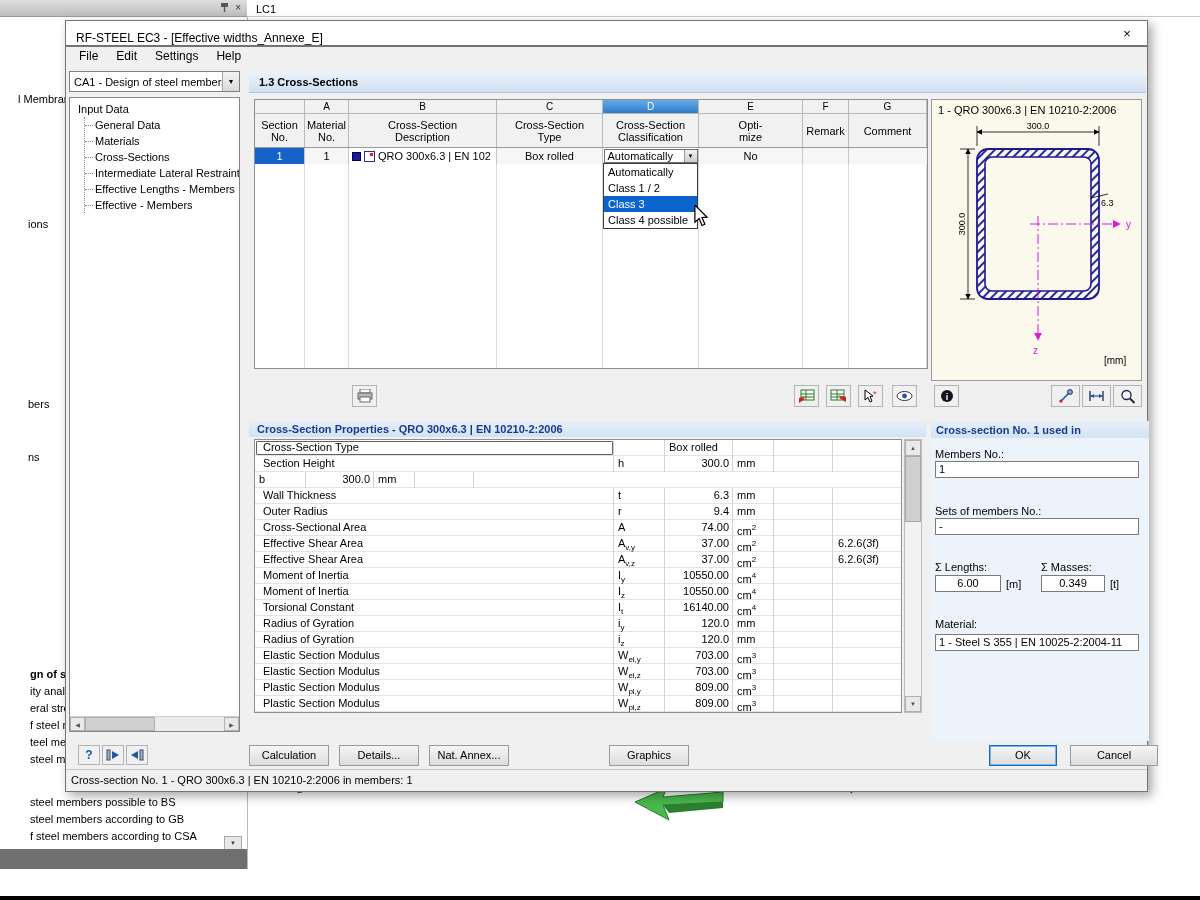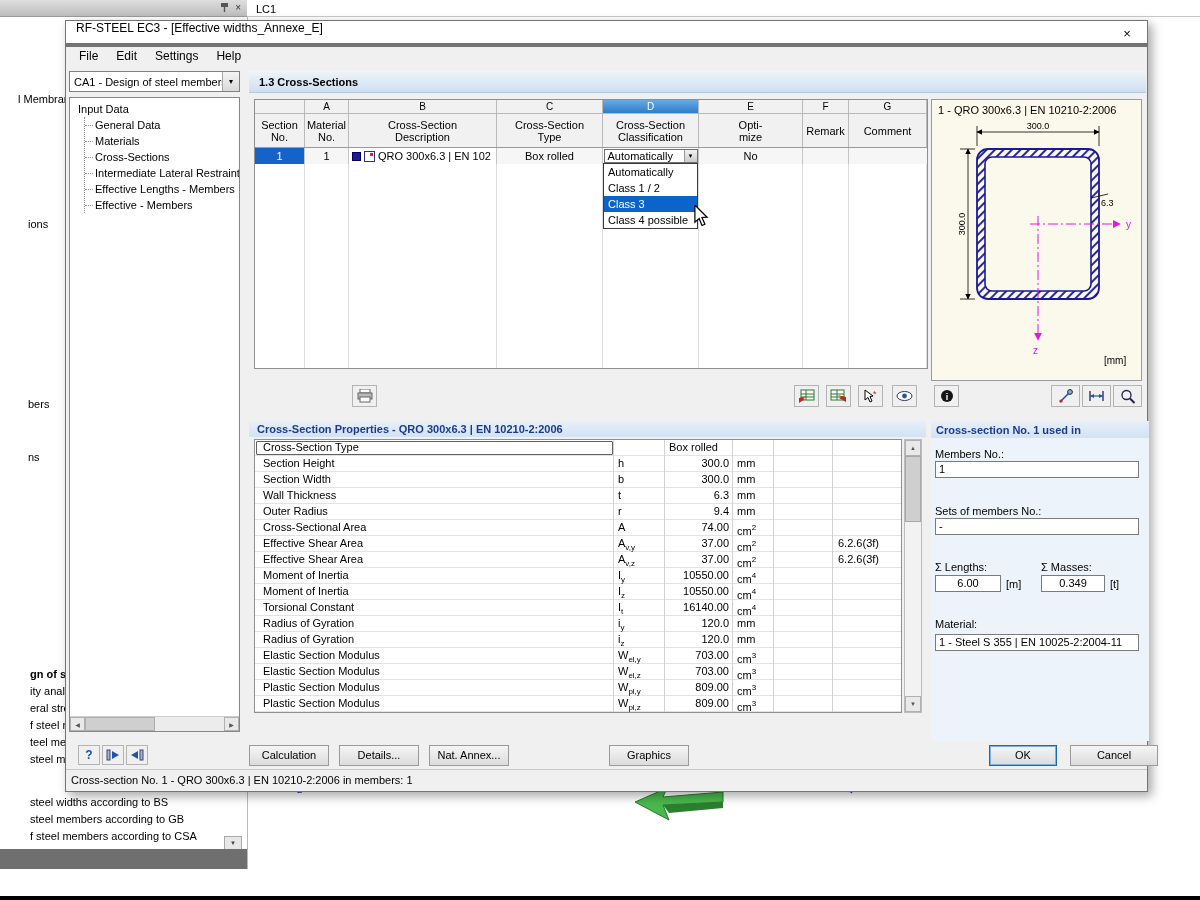--- a/index.html
+++ b/index.html
@@ -15,21 +15,21 @@
   .vsep{left:247px;top:17px;width:1px;height:852px;background:#b9b9b9}
   .bg-frag{position:absolute;white-space:nowrap}
   .bg-li{position:absolute;left:30px;white-space:nowrap}
   .bg-li.b{font-weight:bold}
   .graybar{left:0;top:849px;width:247px;height:20px;background:#6f6f6f}
   .blackbar{left:0;top:896px;width:1200px;height:4px;background:#000}
   .bg-scrollbtn{left:224px;top:836px;width:18px;height:14px;background:#e7e7e7;border:1px solid #a9a9a9;font-size:6px;display:flex;align-items:center;justify-content:center;color:#444}
 
   
   .dialog{left:65px;top:20px;width:1083px;height:772px;background:#f0f0f0;border:1px solid #747474;box-shadow:4px 4px 10px rgba(0,0,0,.35)}
-  .titlebar{position:absolute;left:0;top:0;width:100%;height:26px;background:#fff;border-bottom:4px solid #737373;display:flex;align-items:flex-start;padding:0 10px;font-size:12px}
+  .titlebar{position:absolute;left:0;top:0;width:100%;height:26px;background:#fff;border-bottom:2px solid #737373;display:flex;align-items:flex-end;padding:0 10px;font-size:12px}
   .close-x{position:absolute;right:12px;top:5px;width:16px;height:16px;text-align:center;line-height:16px;font-size:13px}
   .menubar{position:absolute;left:0;top:26px;width:100%;height:21px;display:flex;align-items:flex-start;padding-left:4px}
   .menu-item{padding:2px 9px;font-size:12px}
 
   .combo-case{position:absolute;left:3px;top:50px;width:171px;height:21px;background:#fff;border:1px solid #808080;display:flex;align-items:center}
   .combo-case .txt{flex:1;padding-left:4px;overflow:hidden;white-space:nowrap}
   .combo-case .arrow{width:17px;height:100%;display:flex;align-items:center;justify-content:center;font-size:8px;background:linear-gradient(#f4f4f4,#d9d9d9);border-left:1px solid #a8a8a8}
 
   .band{position:absolute;left:183px;top:50px;width:897px;height:22px;background:linear-gradient(#eef4fb,#cfdff0);border-bottom:1px solid #b3c7dd;display:flex;align-items:center;padding-left:10px;font-weight:bold}
 
@@ -131,21 +131,21 @@
       <div class="bg-frag" style="left: 28px; top: 398px;">bers</div>
       <div class="bg-frag" style="left: 28px; top: 451px;">ns</div>
     </div>
   <div id="bg-list">
       <div class="bg-li b" style="top: 668px;">gn of steel m</div>
       <div class="bg-li" style="top: 685px;">ity analysis</div>
       <div class="bg-li" style="top: 702px;">eral stress ana</div>
       <div class="bg-li" style="top: 719px;">f steel mem</div>
       <div class="bg-li" style="top: 736px;">teel member</div>
       <div class="bg-li" style="top: 753px;">steel membe</div>
-      <div class="bg-li" style="top: 796px;">steel widths according to BS</div>
+      <div class="bg-li" style="top: 796px;">steel members possible to BS</div>
       <div class="bg-li" style="top: 813px;">steel members according to GB</div>
       <div class="bg-li" style="top: 830px;">f steel members according to CSA</div>
       <div class="bg-li" style="top: 847px;">teel members according to AS</div>
     </div>
   <div class="abs bg-scrollbtn">▼</div>
   <div class="abs graybar"></div>
   <div class="abs blackbar"></div>
 
   <svg class="abs" style="left:296px;top:760px" width="28" height="36">
     <line x1="12" y1="2" x2="12" y2="24" stroke="#2233bb" stroke-width="1.4"></line>
@@ -318,21 +318,20 @@
         </div>
         <div class="prow">
           <div class="pc nm">Section Height</div>
           <div class="pc sy"><span>h</span></div>
           <div class="pc vl">300.0</div>
           <div class="pc un"><span>mm</span></div>
           <div class="pc bk"></div>
           <div class="pc nt"></div>
         </div>
         <div class="prow">
-          <div class="pc nm">Section Width</div>
           <div class="pc sy"><span>b</span></div>
           <div class="pc vl">300.0</div>
           <div class="pc un"><span>mm</span></div>
           <div class="pc bk"></div>
           <div class="pc nt"></div>
         </div>
         <div class="prow">
           <div class="pc nm">Wall Thickness</div>
           <div class="pc sy"><span>t</span></div>
           <div class="pc vl">6.3</div>

